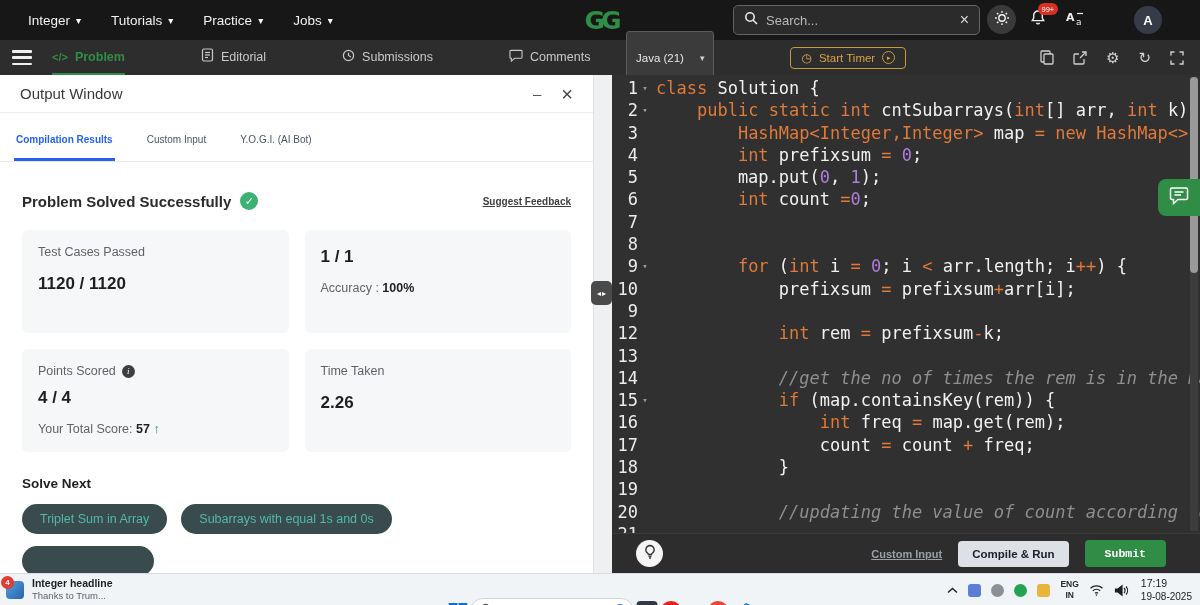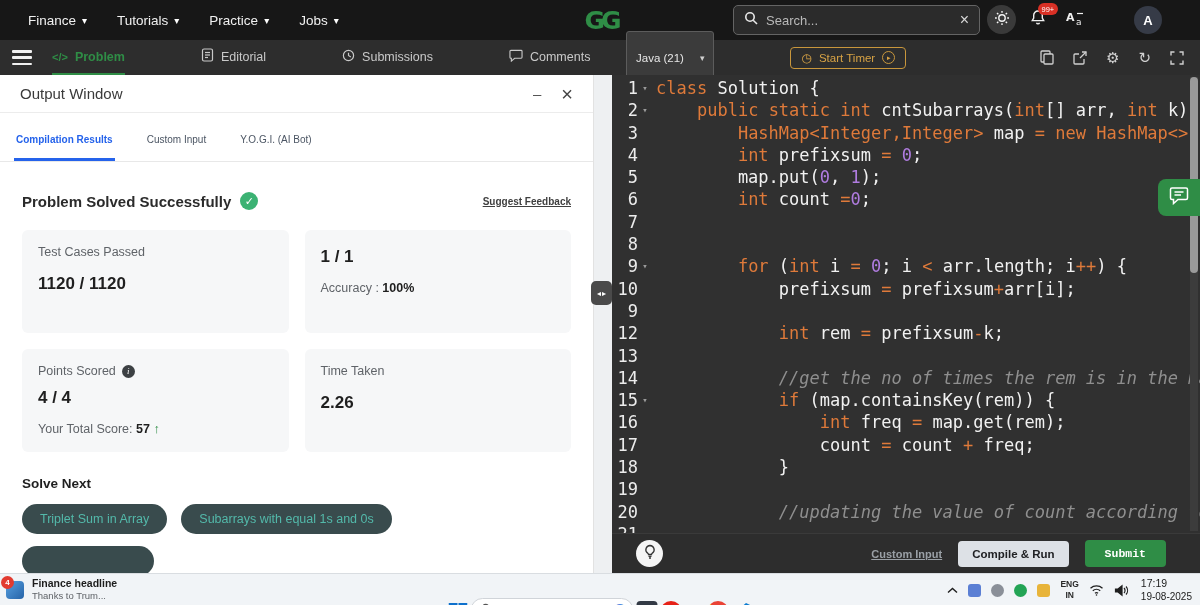--- a/index.html
+++ b/index.html
@@ -135,21 +135,21 @@
   .trbtn{cursor:pointer;display:flex;align-items:center}
 </style>
 </head>
 <body>
 
 <div class="screen">
 
   <header class="topnav">
     <nav class="menus">
       <div class="menu">
-          <span>Finance</span>
+          <span>Integer</span>
           <span class="caret">▾</span>
         </div>
       <div class="menu">
           <span>Tutorials</span>
           <span class="caret">▾</span>
         </div>
       <div class="menu">
           <span>Practice</span>
           <span class="caret">▾</span>
         </div>
@@ -448,21 +448,21 @@
       <button class="btn-submit">Submit</button>
     </div>
   </div>
 
   <footer class="taskbar">
     <div class="widget">
       <span class="widget-icon">
           <span class="widget-badge">4</span>
         </span>
       <span>
-        <div class="widget-title">Finance headline</div>
+        <div class="widget-title">Integer headline</div>
         <div class="widget-sub">Thanks to Trum...</div>
       </span>
     </div>
     <div class="tb-center">
       <span class="app-ic">
           <svg width="19" height="19" viewBox="0 0 19 19">
             <rect x="0" y="0" width="9" height="9" fill="#0e70cc"></rect>
             <rect x="10" y="0" width="9" height="9" fill="#0e70cc"></rect>
             <rect x="0" y="10" width="9" height="9" fill="#0e70cc"></rect>
             <rect x="10" y="10" width="9" height="9" fill="#0e70cc"></rect>

